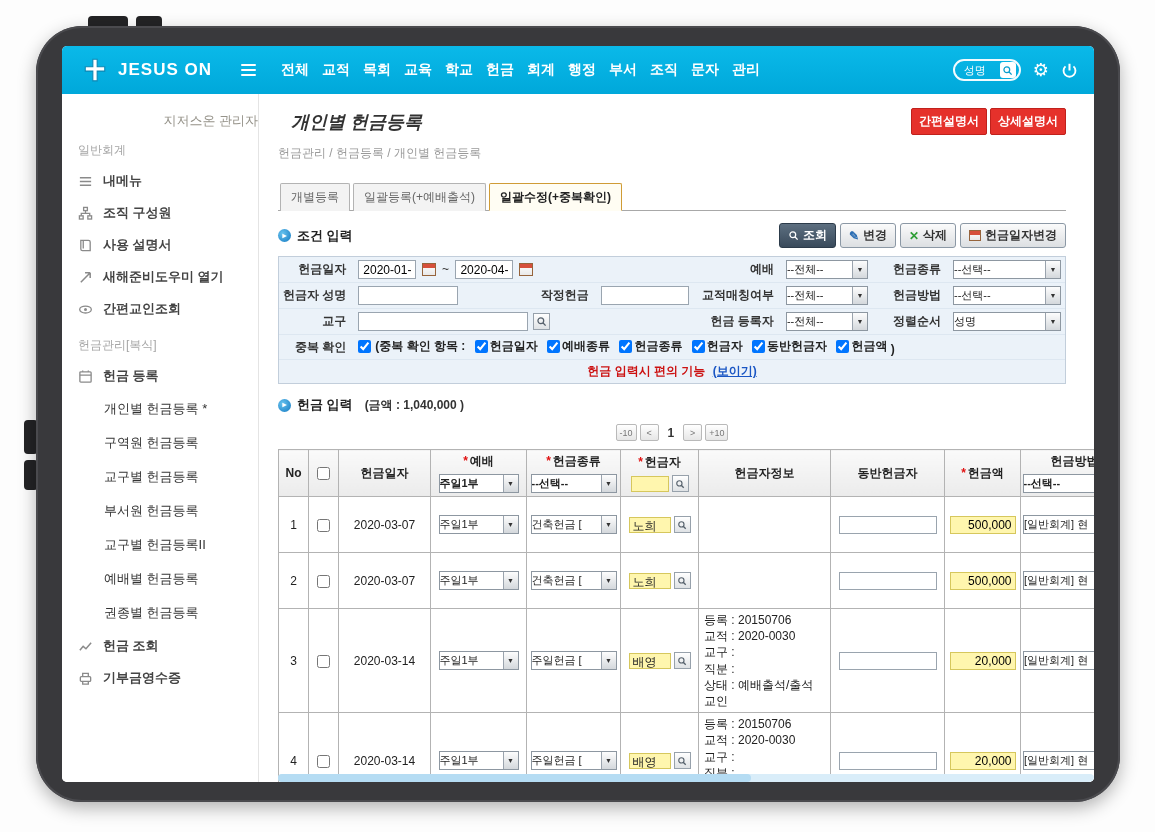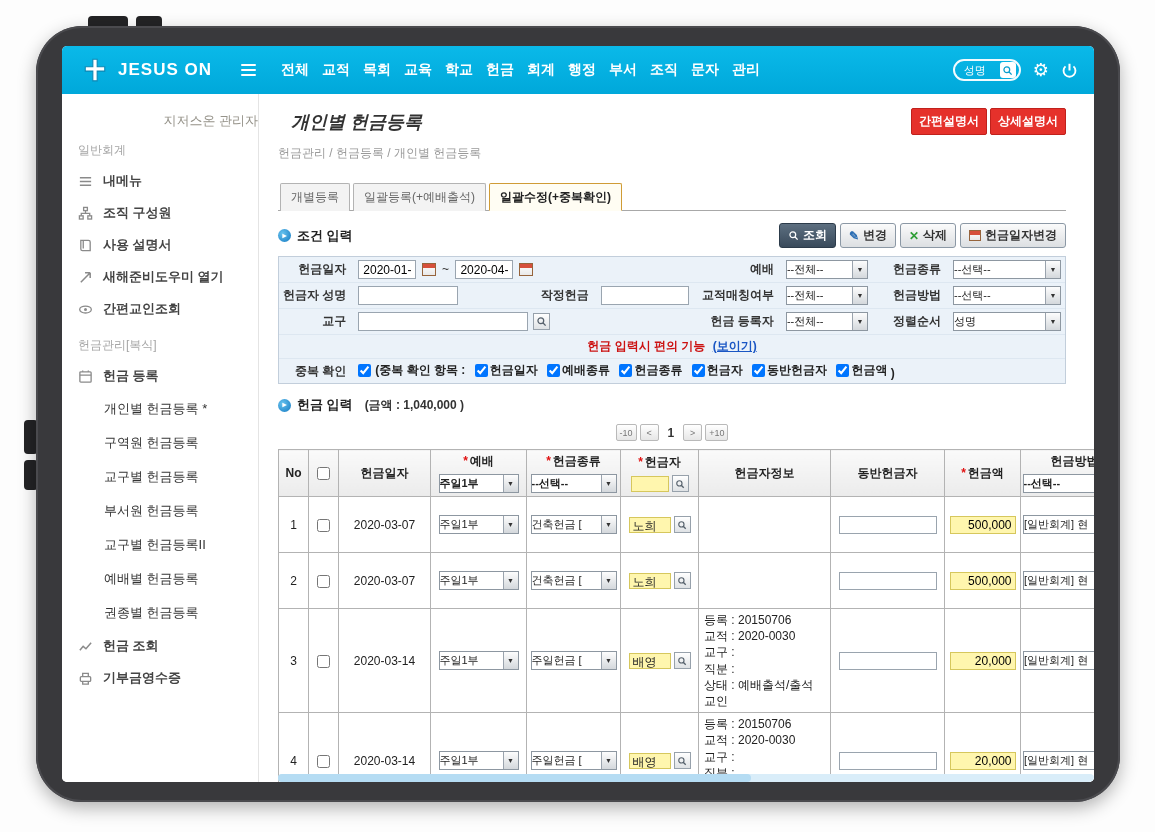--- a/index.html
+++ b/index.html
@@ -426,26 +426,20 @@
             </td>
             <td class="lbl">정렬순서</td>
             <td>
               <span class="sel sw108">
                 <span class="sel-text">성명</span>
                 <span class="sel-arrow">▼</span>
               </span>
             </td>
           </tr>
           <tr>
-            <td colspan="8" class="notice-cell">
-              <span>헌금 입력시 편의 기능</span>
-              <span class="notice-link">(보이기)</span>
-            </td>
-          </tr>
-          <tr>
             <td class="lbl">중복 확인</td>
             <td colspan="7">
               <span class="dup-wrap">
                 <input type="checkbox" checked="" style="">
                 <span>(중복 확인 항목 :</span>
               </span>
               <label class="dup-pair">
                       <input type="checkbox" checked="" style="">
                       <span>헌금일자</span>
                     </label>
@@ -463,20 +457,26 @@
                     </label>
               <label class="dup-pair">
                       <input type="checkbox" checked="" style="">
                       <span>동반헌금자</span>
                     </label>
               <label class="dup-pair">
                       <input type="checkbox" checked="" style="">
                       <span>헌금액</span>
                     </label>
               <span class="dup-wrap">)</span>
+            </td>
+          </tr>
+          <tr>
+            <td colspan="8" class="notice-cell">
+              <span>헌금 입력시 편의 기능</span>
+              <span class="notice-link">(보이기)</span>
             </td>
           </tr>
         </tbody>
             </table>
       </div>
 
       <div class="sec-row">
         <span class="sec-title">
           <span class="bullet">▸</span>
           <span>헌금 입력</span>

